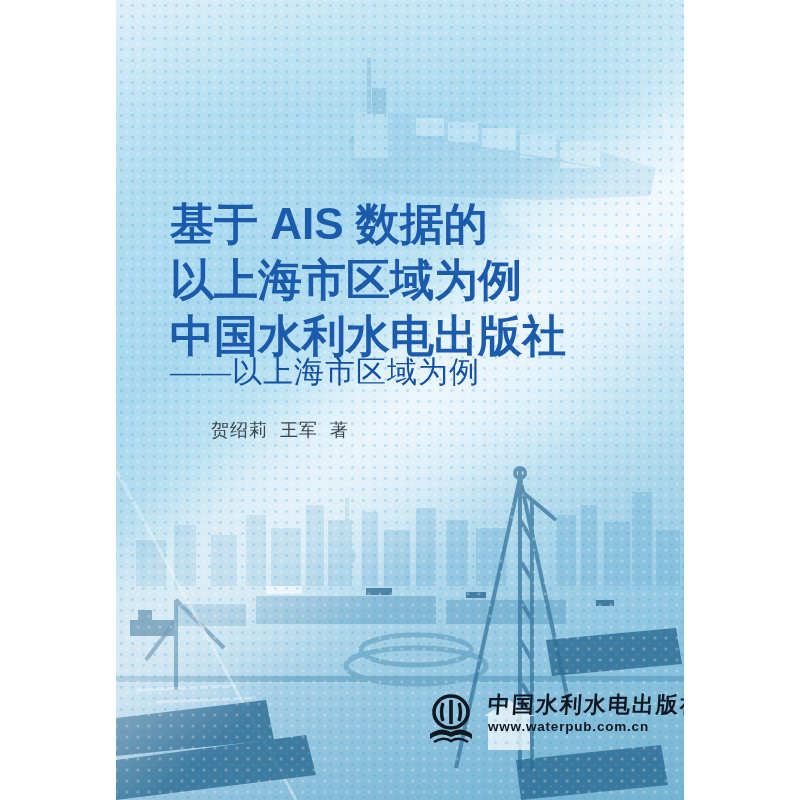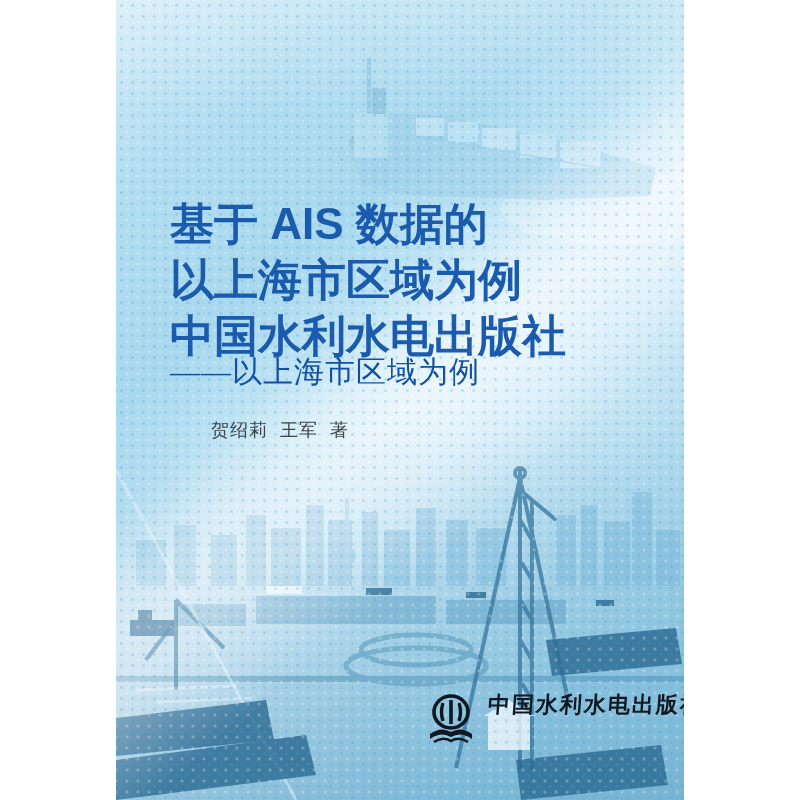--- a/index.html
+++ b/index.html
@@ -173,18 +173,19 @@
         <svg width="54" height="58" viewBox="0 0 54 58">
           <ellipse cx="27" cy="20" rx="17" ry="16" fill="none" stroke="#0f1720" stroke-width="3.6"></ellipse>
           <path d="M19,11 q-3,9 0,18" fill="none" stroke="#0f1720" stroke-width="3.4"></path>
           <line x1="27" y1="8" x2="27" y2="32" stroke="#0f1720" stroke-width="3.6"></line>
           <path d="M35,11 q3,9 0,18" fill="none" stroke="#0f1720" stroke-width="3.4"></path>
           <path d="M6,42 Q17,34 27,40 Q37,34 48,42 L48,47 Q37,39 27,45 Q17,39 6,47 Z" fill="#0f1720"></path>
           <path d="M10,50 Q19,44 27,49 Q35,44 44,50" fill="none" stroke="#0f1720" stroke-width="2.6"></path>
         </svg>
         <div class="pub-text">
           <div class="pub-name">中国水利水电出版社</div>
+          <div class="pub-url">www.waterpub.com.cn</div>
         </div>
       </div>
     </div>
 
   </div>
 </div>
 
 </body></html>

